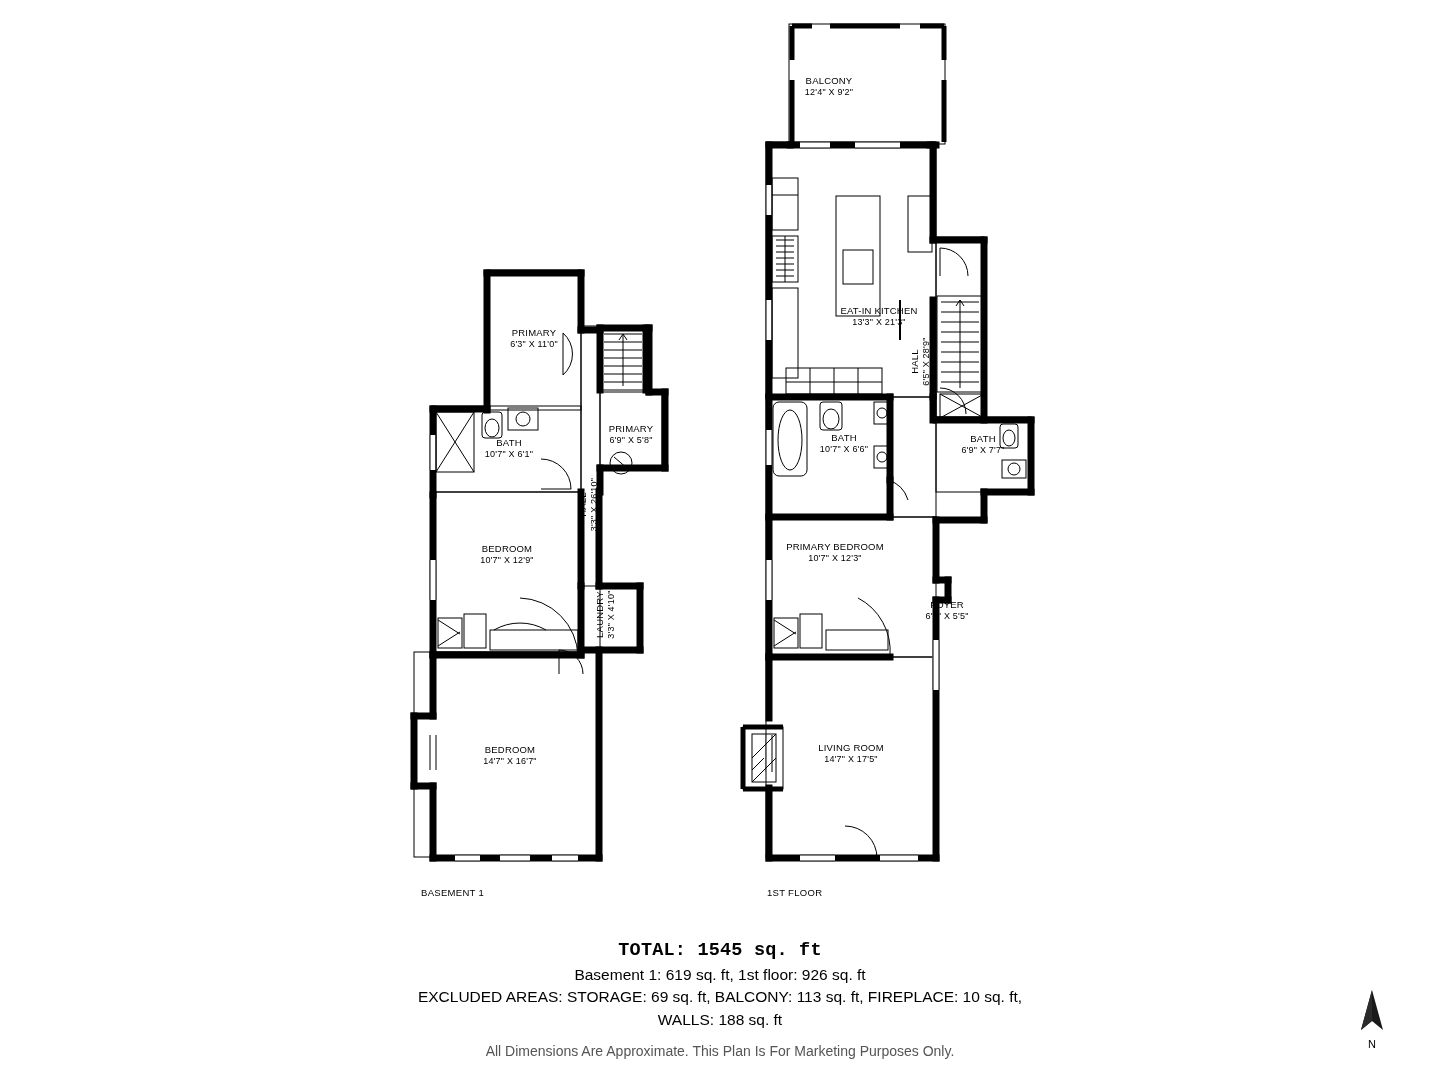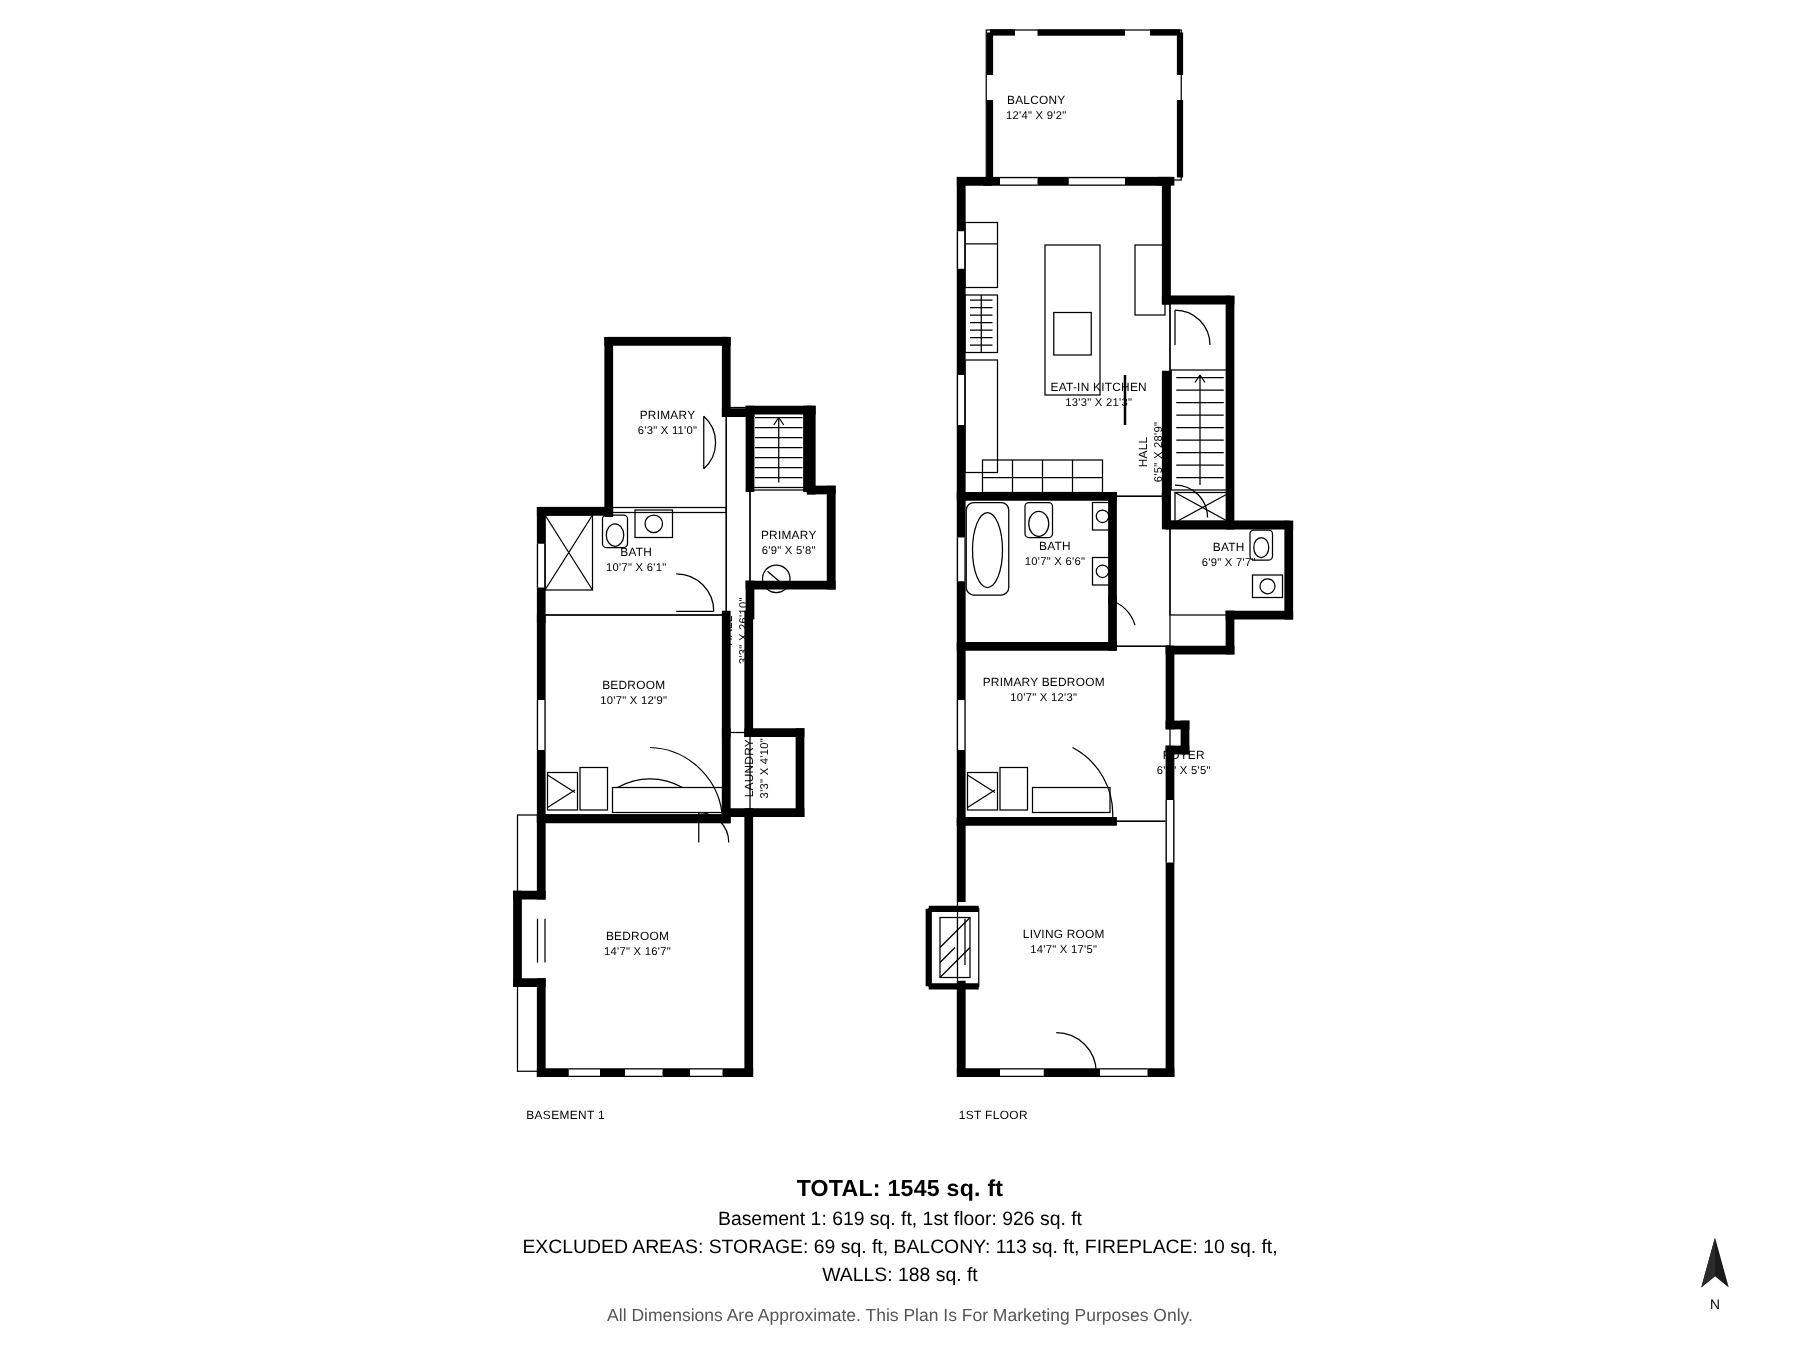--- a/index.html
+++ b/index.html
@@ -52,20 +52,21 @@
     left: 0;
     top: 940px;
     width: 1440px;
     text-align: center;
   }
   .summary .total {
     font-size: 18.5px;
     font-weight: bold;
     letter-spacing: 0.2px;
     margin-bottom: 3px;
+    font-family: Liberation Mono, monospace;
   }
   .summary .line {
     font-size: 15.5px;
     line-height: 1.45;
   }
   .summary .disclaimer {
     font-size: 14px;
     color: #555;
     margin-top: 12px;
   }

